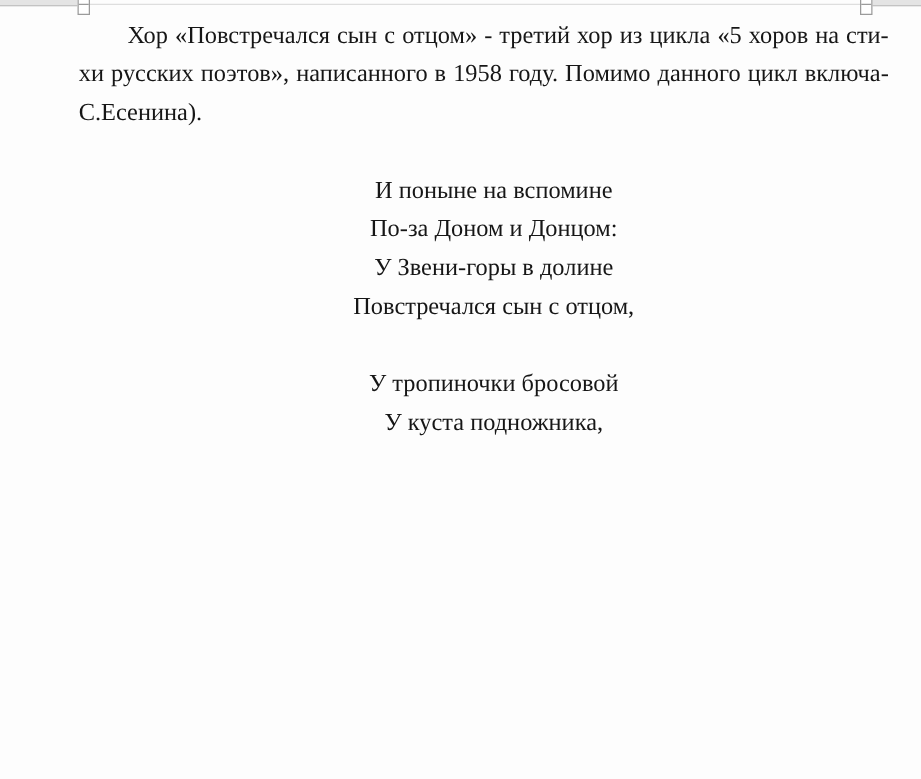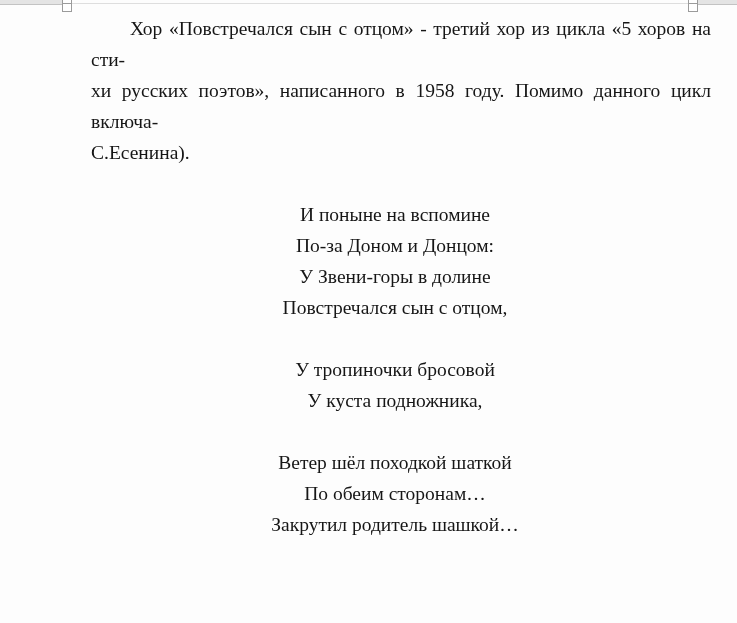--- a/index.html
+++ b/index.html
@@ -56,21 +56,20 @@
     left: 63px;
     top: 13px;
     width: 648px;
     font-size: 19.5px;
     line-height: 31px;
   }
   .para-line {
     text-align: justify;
     text-align-last: justify;
     white-space: normal;
-    margin-left: 28px;
   }
   .para-line.first { text-indent: 39px; }
   .para-line.last  { text-align: center; text-align-last: left; }
 
   .stanza {
     margin-top: 31px;
     margin-left: 16px;
     text-align: center;
   }
   .poem-line { text-align: center; }
@@ -101,19 +100,14 @@
     <div class="poem-line">По-за Доном и Донцом:</div>
     <div class="poem-line">У Звени-горы в долине</div>
     <div class="poem-line">Повстречался сын с отцом,</div>
   </div>
 
   <div class="stanza">
     <div class="poem-line">У тропиночки бросовой</div>
     <div class="poem-line">У куста подножника,</div>
   </div>
 
-  <div class="stanza">
-    <div class="poem-line">Ветер шёл походкой шаткой</div>
-    <div class="poem-line">По обеим сторонам…</div>
-    <div class="poem-line">Закрутил родитель шашкой…</div>
-  </div>
 
 </div>
 
 </body></html>

